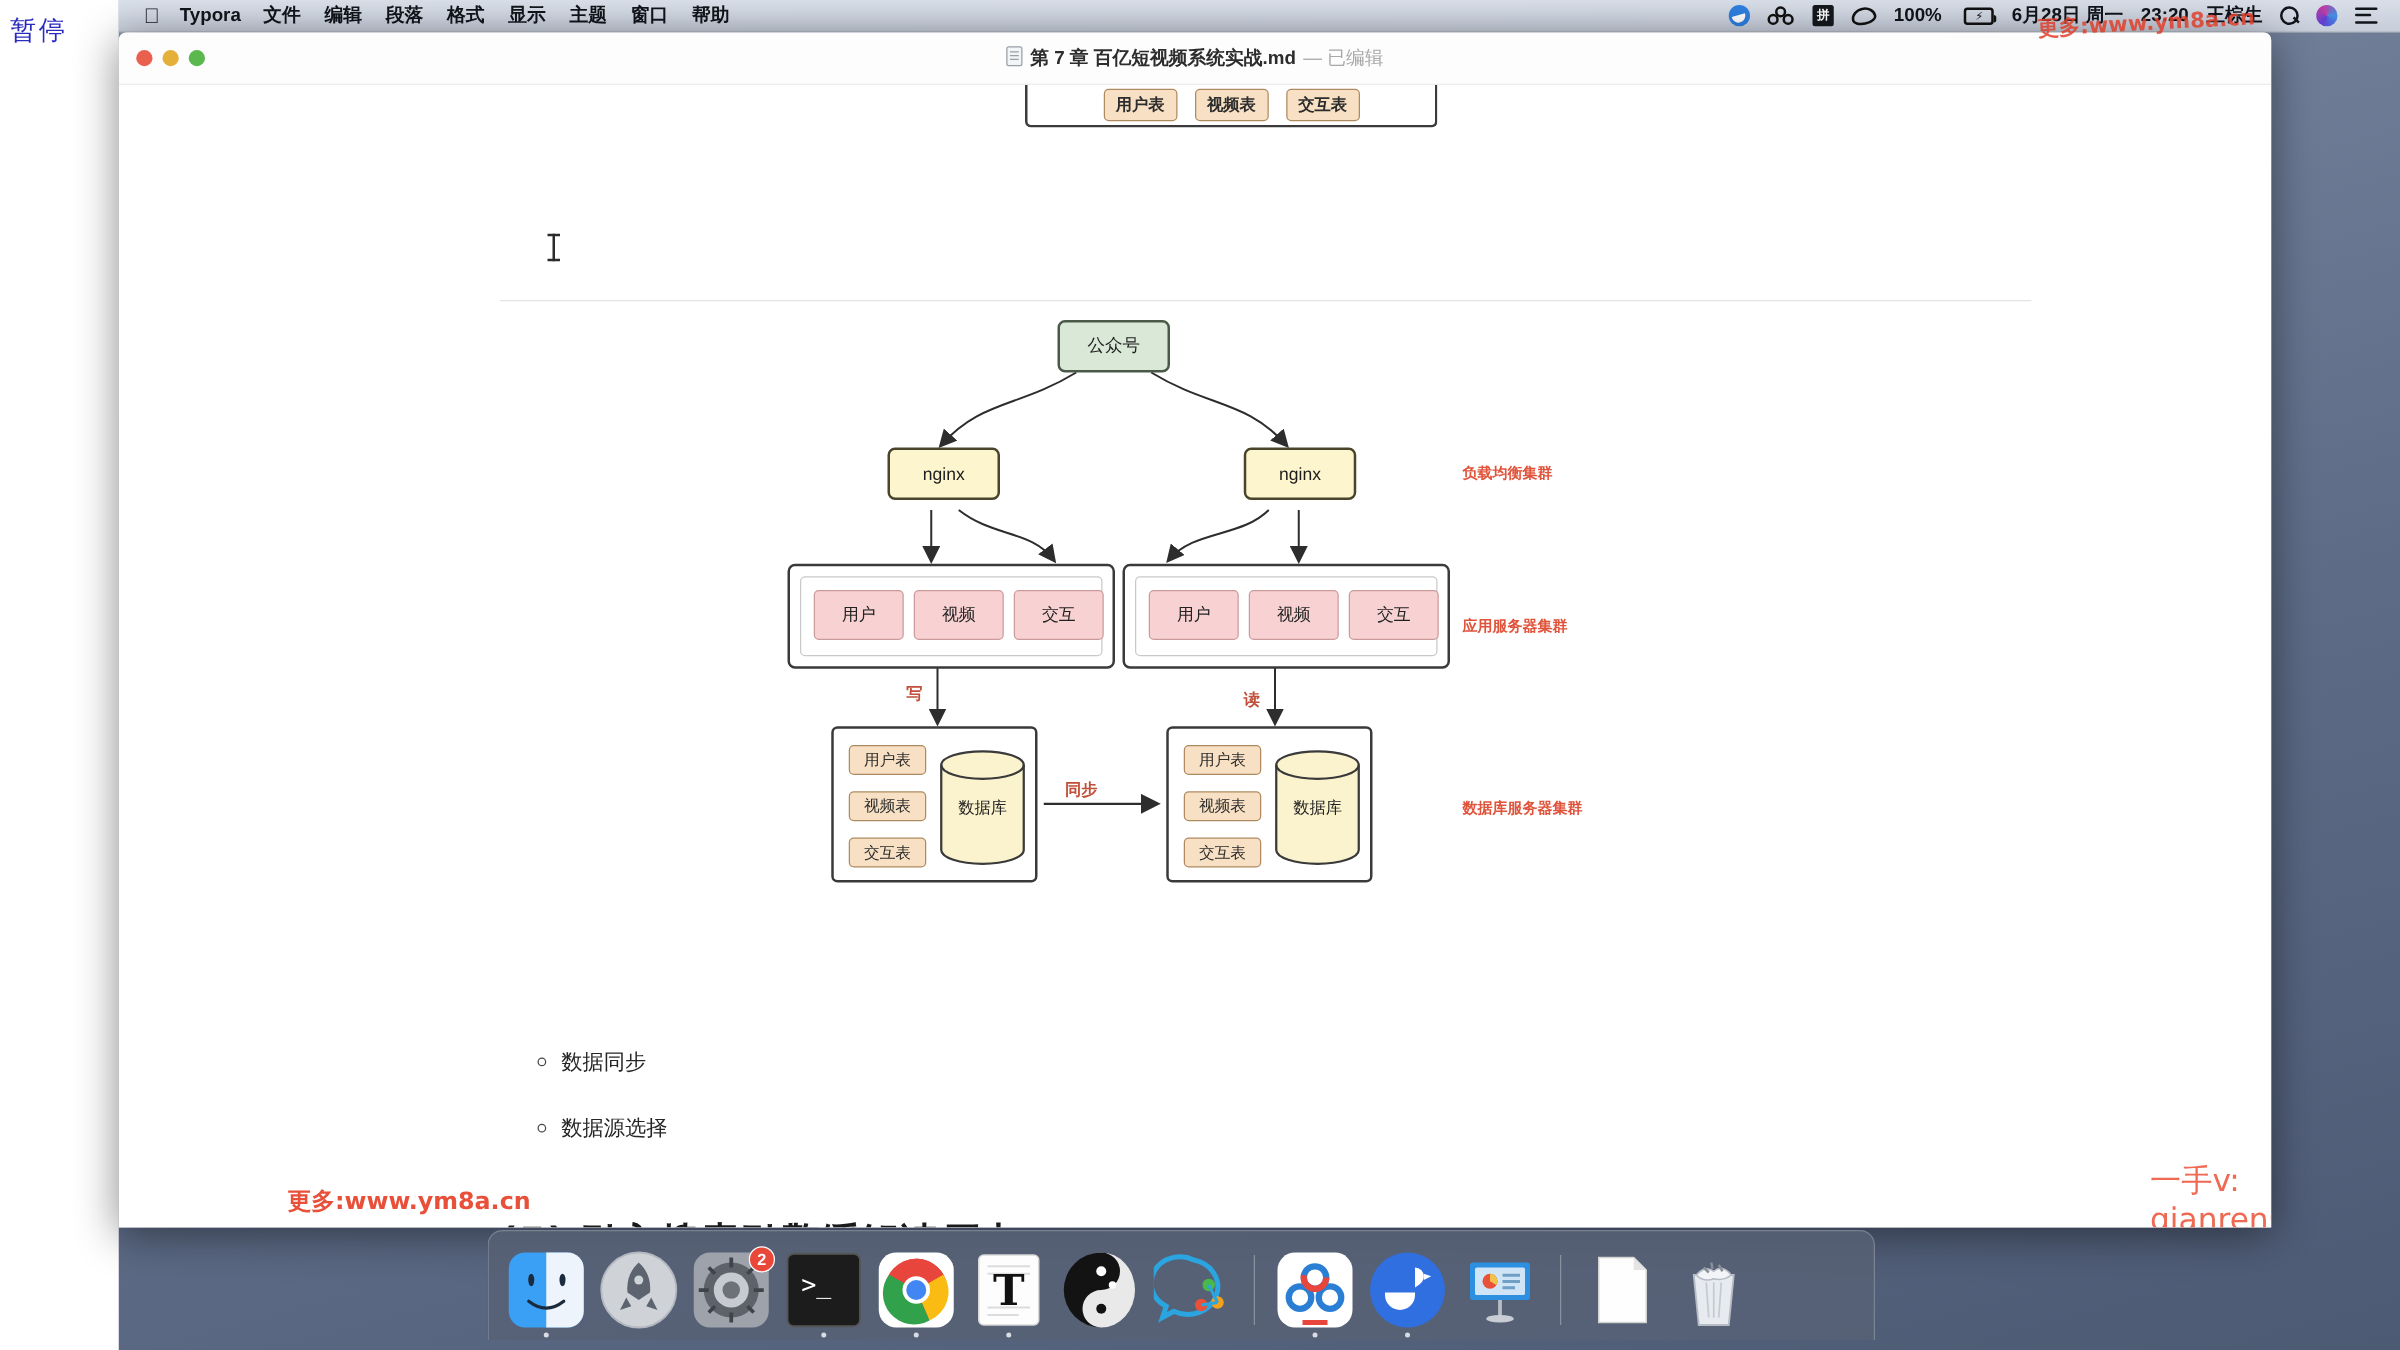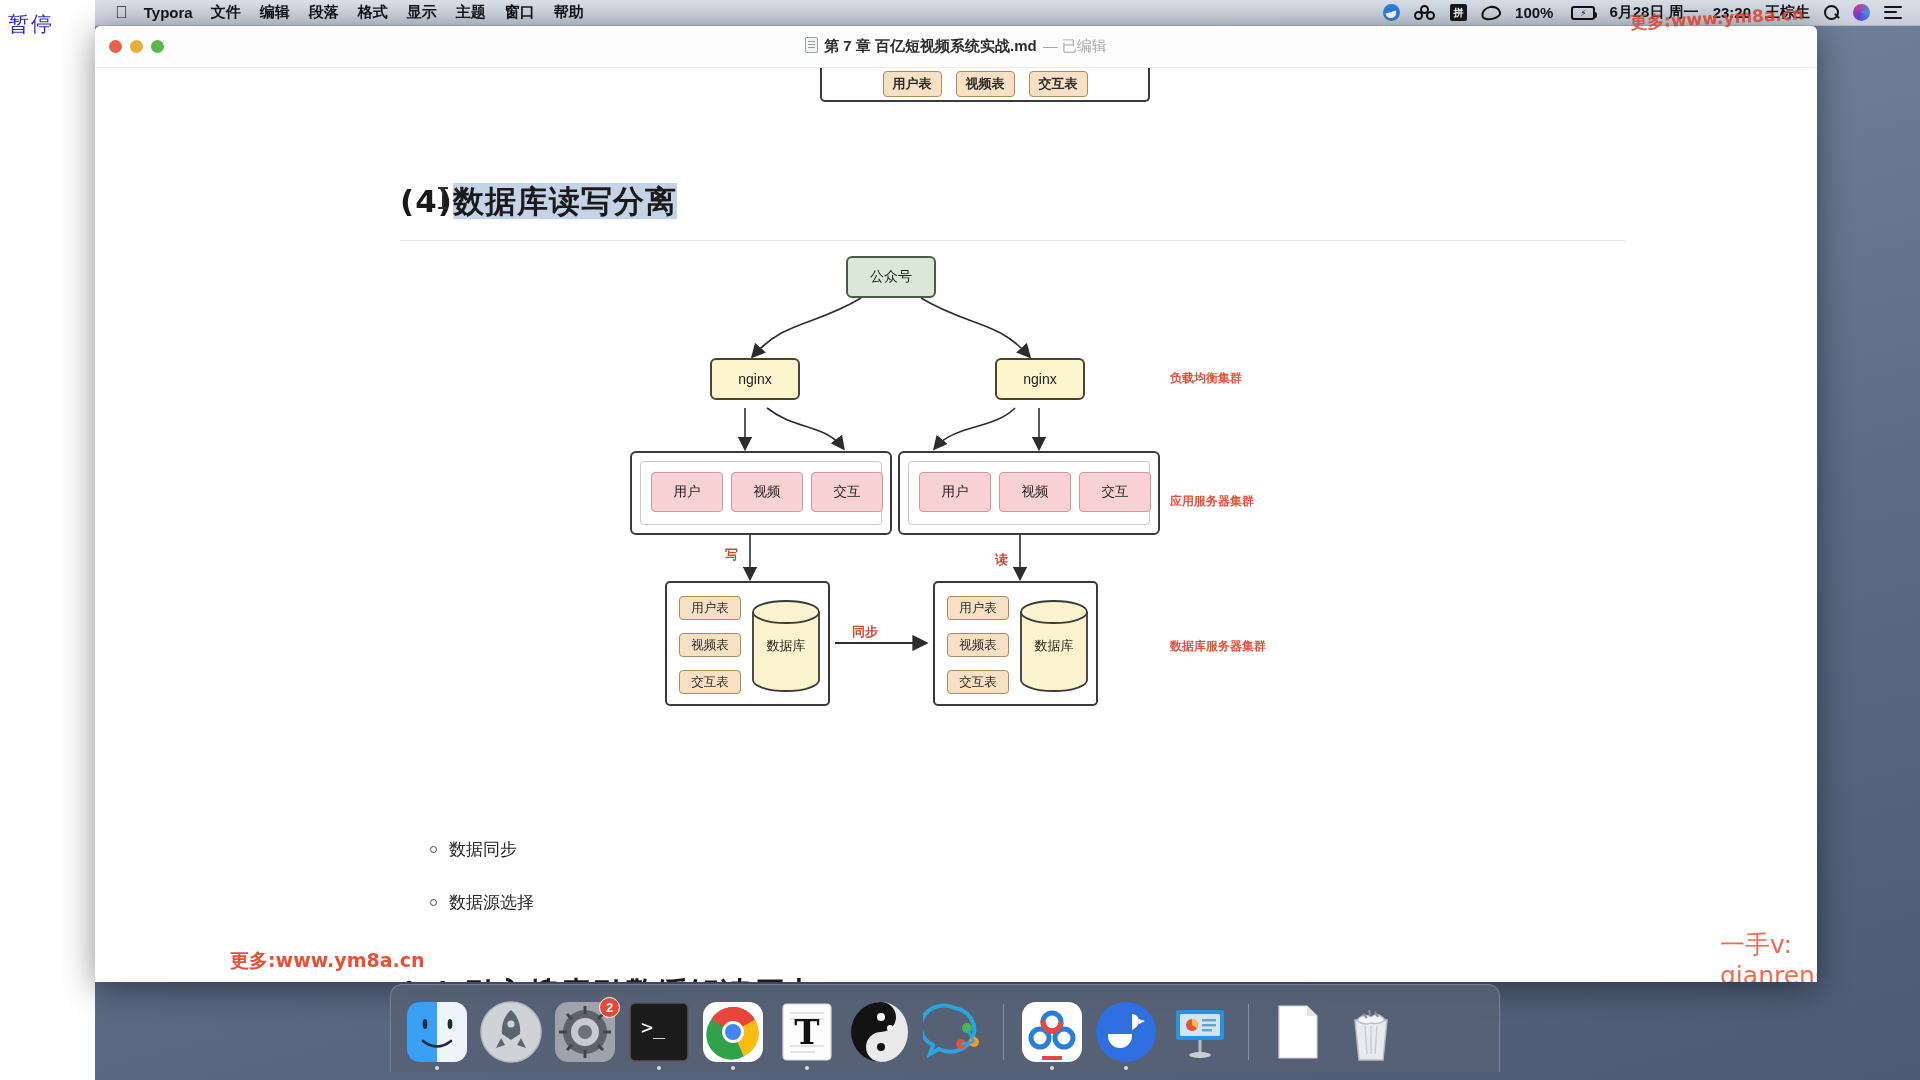--- a/index.html
+++ b/index.html
@@ -303,21 +303,20 @@
 
     <div class="docbody">
       <div class="content">
 
         <div class="top-remnant">
           <span class="tbl-chip">用户表</span>
           <span class="tbl-chip">视频表</span>
           <span class="tbl-chip">交互表</span>
         </div>
 
-        <h2 class="sec" id="sec4"><span>(4)</span><span class="hl">数据库读写分离</span></h2>
         <div class="caret"></div>
         <div class="rule"></div>
 
         <div class="diagram">
           <svg width="1722" height="530" style="position:absolute;left:0;top:0;">
             <defs>
               <marker id="ah" markerWidth="9" markerHeight="9" refX="7" refY="4.5" orient="auto">
                 <path d="M0,0 L9,4.5 L0,9 z" fill="#2d2d2d"></path>
               </marker>
             </defs>

